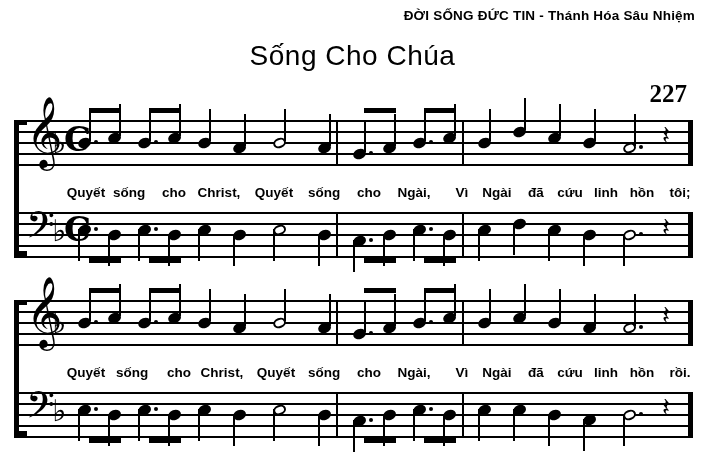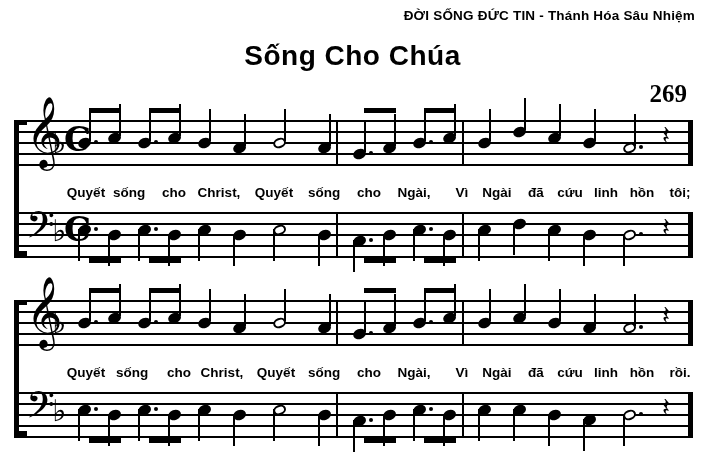--- a/index.html
+++ b/index.html
@@ -30,21 +30,21 @@
   }
   .header-line .sep { font-weight: bold; }
 
   .song-title {
     position: absolute;
     top: 40px;
     left: 0;
     width: 705px;
     text-align: center;
     font-size: 28px;
-    font-weight: bold;
+    font-weight: normal;
     letter-spacing: .5px;
   }
 
   .song-number {
     position: absolute;
     top: 80px;
     right: 18px;
     font-size: 25px;
     font-weight: bold;
     font-family: "Liberation Serif", serif;
@@ -186,21 +186,21 @@
   #lyrics-2 { top: 365px; }
 </style>
 </head>
 <body>
 
 <div class="header-line">
   <span>ĐỜI SỐNG ĐỨC TIN</span><span class="sep"> - </span><span>Thánh Hóa Sâu Nhiệm</span>
 </div>
 
 <div class="song-title">Sống Cho Chúa</div>
-<div class="song-number">269</div>
+<div class="song-number">227</div>
 
 <div class="system" id="system-1">
   <div class="staff" id="t-staff-1">
     <div class="line l0"></div>
     <div class="line l1"></div>
     <div class="line l2"></div>
     <div class="line l3"></div>
     <div class="line l4"></div>
     <div class="clef treble">𝄞</div>
     <div class="keysig" style="left:38px; top:8px;">♭</div>

